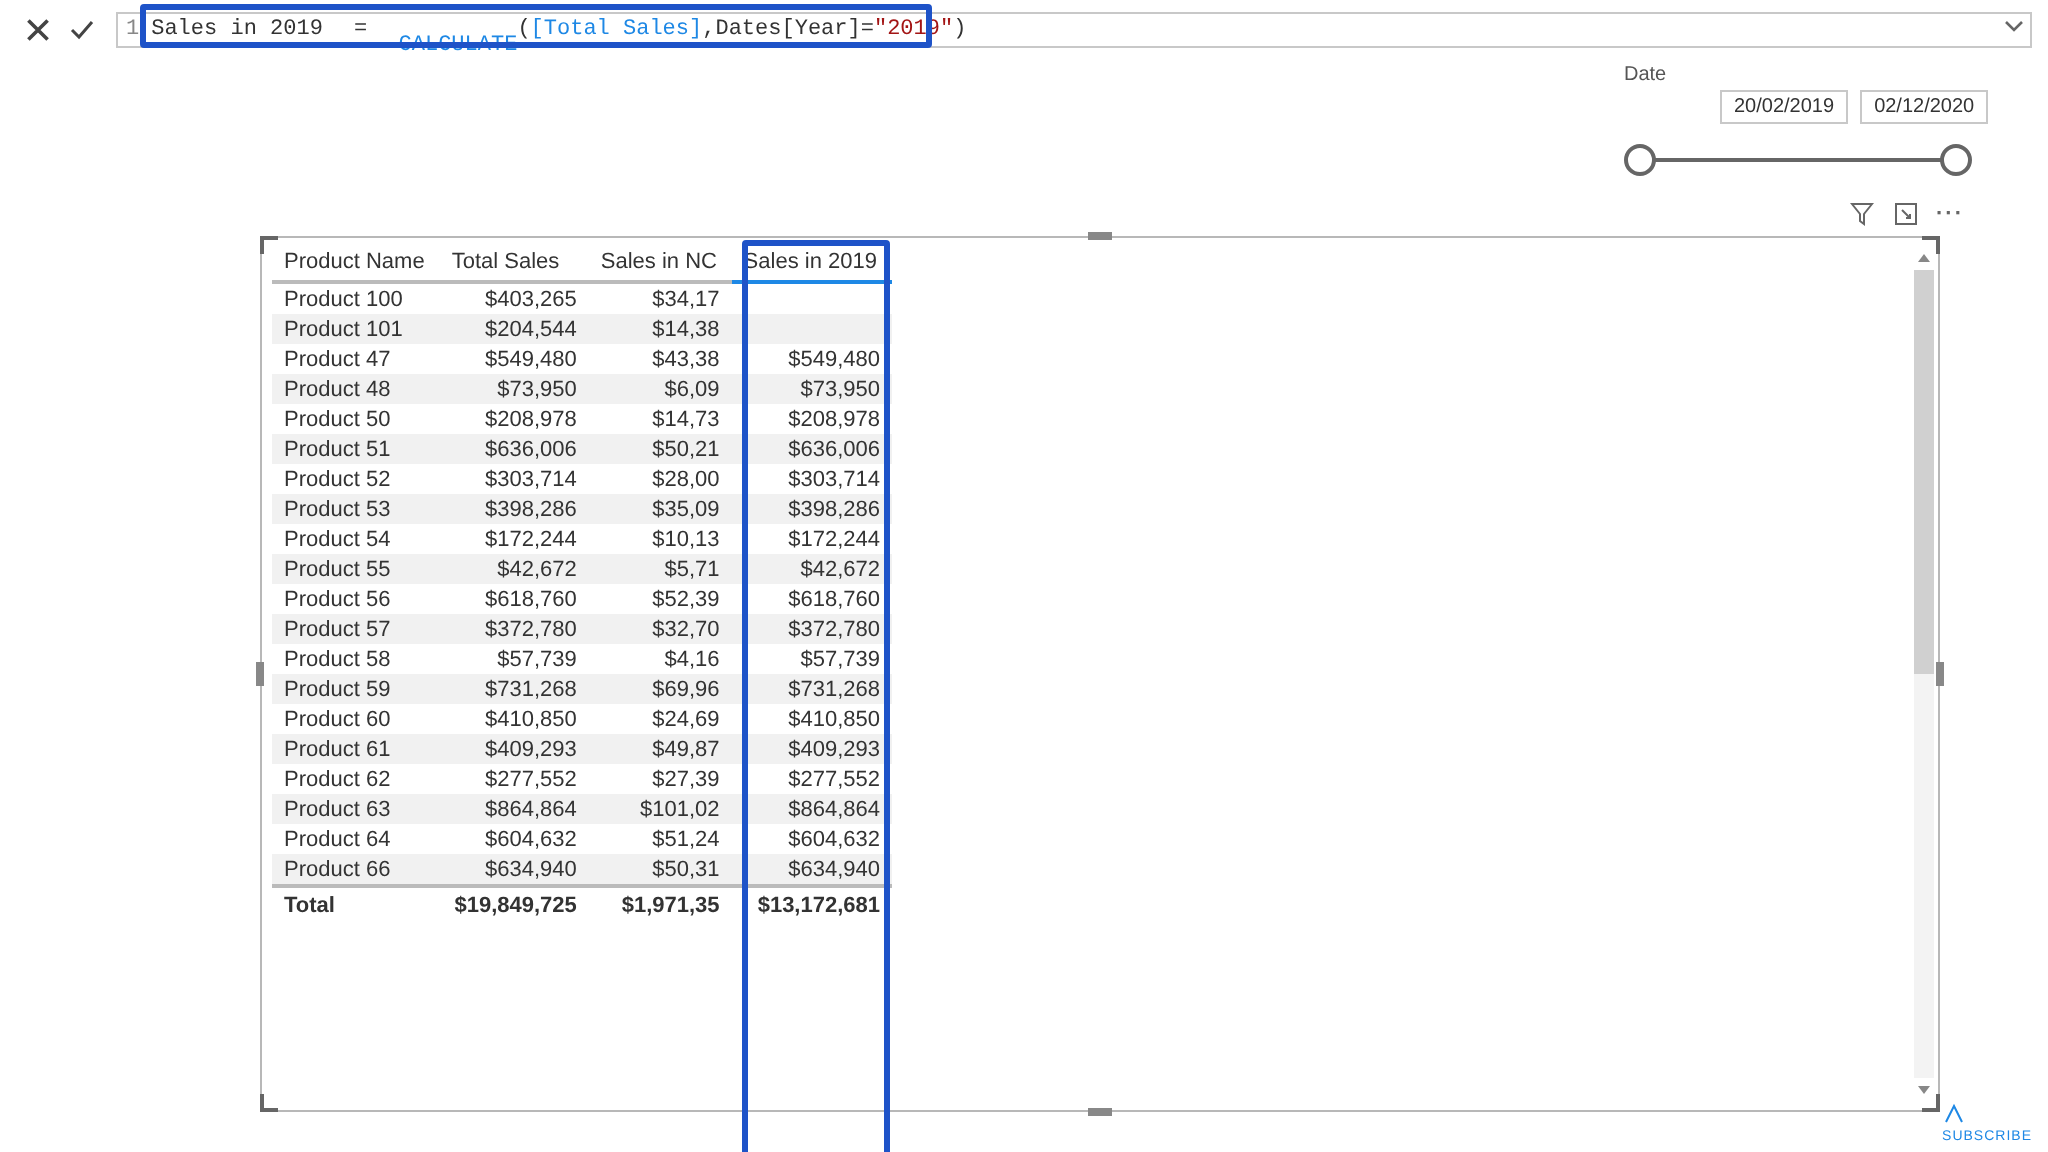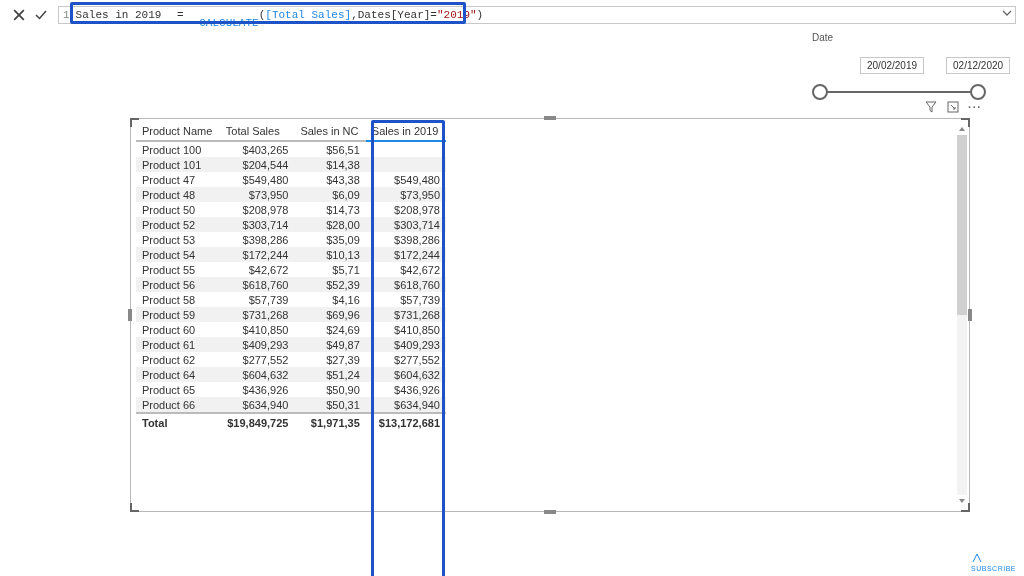--- a/index.html
+++ b/index.html
@@ -18,37 +18,37 @@
 .str { color: #a31515; }
 
 .formula-hl { position: absolute; top: 2px; left: 70px; width: 396px; height: 22px; border: 3px solid #1e53c8; border-radius: 2px; pointer-events: none; }
 .col-hl { position: absolute; top: 120px; left: 371px; width: 74px; height: 459px; border: 3px solid #1e53c8; border-radius: 2px; pointer-events: none; }
 
 .fb-expand { position: absolute; top: 6px; right: 10px; width: 14px; height: 14px; color: #666; cursor: pointer; display:flex; align-items:center; justify-content:center; }
 .fb-expand svg { width:10px; height:10px; }
 
 
 .slicer { position: absolute; top: 32px; right: 38px; width: 174px; }
-.slicer-label { font-size: 10px; color: #555; margin-bottom: 14px; }
-.slicer-boxes { display: flex; gap: 22px; margin-bottom: 8px; margin-left: 48px; }
+.slicer-label { font-size: 10px; color: #555; margin-bottom: 2px; }
+.slicer-boxes { display: flex; gap: 6px; margin-bottom: 8px; margin-left: 48px; }
 .slicer-box { border: 1px solid #c8c8c8; padding: 2px 6px; font-size: 10px; color: #333; flex: 1; text-align: center; background: #fff; cursor: text; }
 .slicer-track { position: relative; height: 20px; }
 .track-line { position: absolute; top: 9px; left: 6px; right: 6px; height: 2px; background: #666; }
 .slicer-handle { position: absolute; top: 2px; width: 16px; height: 16px; border: 2px solid #666; border-radius: 50%; background: #fff; cursor: pointer; }
 .slicer-handle.h1 { left: 0; }
 .slicer-handle.h2 { right: 0; }
 
 
 .vicons { position: absolute; top: 100px; right: 42px; display: flex; gap: 8px; align-items: center; color: #666; }
 .vicons > div { width: 14px; height: 14px; display:flex; align-items:center; justify-content:center; cursor:pointer; }
 .vicons svg { width: 12px; height: 12px; }
 .dots { font-weight: bold; letter-spacing: 1px; line-height: 1; }
 
 
-.vis { position: absolute; top: 118px; left: 130px; width: 840px; height: 394px; border: 1px solid #b8b8b8; background: #fff; }
+.vis { position: absolute; top: 118px; left: 130px; width: 840px; height: 438px; border: 1px solid #b8b8b8; background: #fff; }
 .vis-corner { position: absolute; width: 10px; height: 10px; }
 .vis-corner svg { width:10px; height:10px; stroke:#666; stroke-width:2; fill:none; }
 .vc-tl { top:-1px; left:-1px; }
 .vc-tr { top:-1px; right:-1px; }
 .vc-bl { bottom:-1px; left:-1px; }
 .vc-br { bottom:-1px; right:-1px; }
 .mid-handle { position:absolute; width:12px; height:4px; background:#888; }
 .mh-t { top:-3px; left:50%; margin-left:-6px; }
 .mh-b { bottom:-3px; left:50%; margin-left:-6px; }
 .mh-l { left:-3px; top:50%; width:4px; height:12px; margin-top:-6px; }
@@ -164,21 +164,21 @@
             <th>Product Name</th>
             <th>Total Sales</th>
             <th>Sales in NC</th>
             <th>Sales in 2019</th>
           </tr>
         </thead>
       <tbody id="tbody">
           <tr>
             <td>Product 100</td>
             <td class="n">$403,265</td>
-            <td class="n">$56,51</td>
+            <td class="n">$34,17</td>
             <td class="n"></td>
           </tr>
           <tr>
             <td>Product 101</td>
             <td class="n">$204,544</td>
             <td class="n">$14,38</td>
             <td class="n"></td>
           </tr>
           <tr>
             <td>Product 47</td>
@@ -192,20 +192,26 @@
             <td class="n">$6,09</td>
             <td class="n">$73,950</td>
           </tr>
           <tr>
             <td>Product 50</td>
             <td class="n">$208,978</td>
             <td class="n">$14,73</td>
             <td class="n">$208,978</td>
           </tr>
           <tr>
+            <td>Product 51</td>
+            <td class="n">$636,006</td>
+            <td class="n">$50,21</td>
+            <td class="n">$636,006</td>
+          </tr>
+          <tr>
             <td>Product 52</td>
             <td class="n">$303,714</td>
             <td class="n">$28,00</td>
             <td class="n">$303,714</td>
           </tr>
           <tr>
             <td>Product 53</td>
             <td class="n">$398,286</td>
             <td class="n">$35,09</td>
             <td class="n">$398,286</td>
@@ -222,20 +228,26 @@
             <td class="n">$5,71</td>
             <td class="n">$42,672</td>
           </tr>
           <tr>
             <td>Product 56</td>
             <td class="n">$618,760</td>
             <td class="n">$52,39</td>
             <td class="n">$618,760</td>
           </tr>
           <tr>
+            <td>Product 57</td>
+            <td class="n">$372,780</td>
+            <td class="n">$32,70</td>
+            <td class="n">$372,780</td>
+          </tr>
+          <tr>
             <td>Product 58</td>
             <td class="n">$57,739</td>
             <td class="n">$4,16</td>
             <td class="n">$57,739</td>
           </tr>
           <tr>
             <td>Product 59</td>
             <td class="n">$731,268</td>
             <td class="n">$69,96</td>
             <td class="n">$731,268</td>
@@ -252,30 +264,30 @@
             <td class="n">$49,87</td>
             <td class="n">$409,293</td>
           </tr>
           <tr>
             <td>Product 62</td>
             <td class="n">$277,552</td>
             <td class="n">$27,39</td>
             <td class="n">$277,552</td>
           </tr>
           <tr>
+            <td>Product 63</td>
+            <td class="n">$864,864</td>
+            <td class="n">$101,02</td>
+            <td class="n">$864,864</td>
+          </tr>
+          <tr>
             <td>Product 64</td>
             <td class="n">$604,632</td>
             <td class="n">$51,24</td>
             <td class="n">$604,632</td>
-          </tr>
-          <tr>
-            <td>Product 65</td>
-            <td class="n">$436,926</td>
-            <td class="n">$50,90</td>
-            <td class="n">$436,926</td>
           </tr>
           <tr>
             <td>Product 66</td>
             <td class="n">$634,940</td>
             <td class="n">$50,31</td>
             <td class="n">$634,940</td>
           </tr>
         </tbody>
       <tfoot>
           <tr id="tfoot-row">

